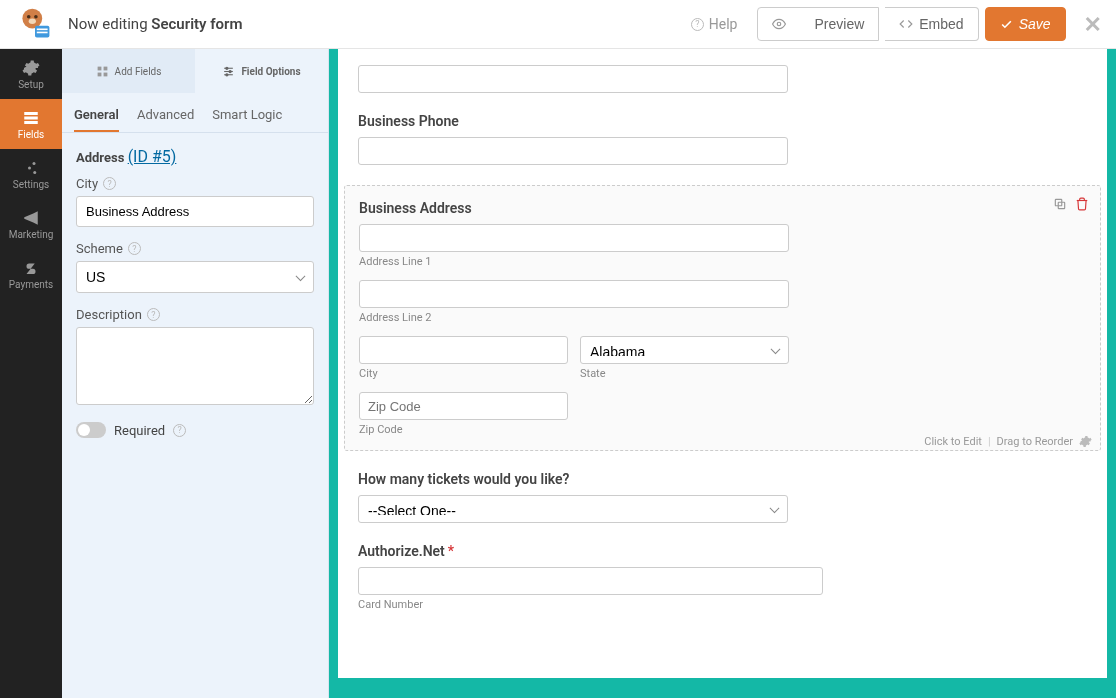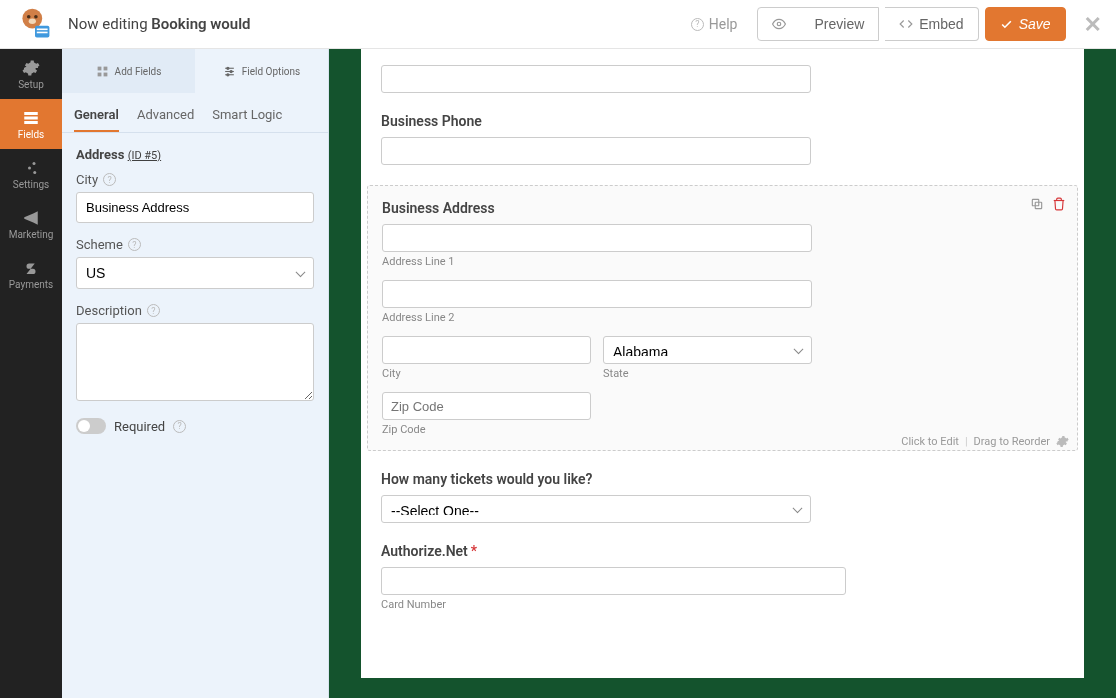--- a/index.html
+++ b/index.html
@@ -24,41 +24,41 @@
 
 .leftnav { width:62px; background:#222; display:flex; flex-direction:column; }
 .navitem { height:50px; display:flex; flex-direction:column; align-items:center; justify-content:center; color:#999; font-size:10px; gap:2px; cursor:pointer; }
 .navitem.active { background:#e27730; color:#fff; }
 .navitem svg { width:18px; height:18px; fill:currentColor; }
 
 .sidepanel { width:267px; background:#ecf3fb; border-right:1px solid #d9e4f0; display:flex; flex-direction:column; }
 .panel-tabs { display:flex; height:44px; }
 .panel-tab { flex:1; display:flex; align-items:center; justify-content:center; gap:6px; font-size:10px; color:#666; cursor:pointer; }
 .panel-tab.inactive { background:#e1ebf6; }
-.panel-tab.active { background:#ecf3fb; font-weight:400; }
+.panel-tab.active { background:#ecf3fb; font-weight:700; }
 .sub-tabs { display:flex; padding: 6px 12px 0; border-bottom:1px solid #d5e0ed; }
 .sub-tab { padding:8px 0; margin-right:18px; font-size:13px; color:#666; cursor:pointer; border-bottom:2px solid transparent; }
 .sub-tab.active { color:#444; font-weight:600; border-bottom-color:#e27730; }
 .panel-body { padding:14px; overflow:auto; flex:1;}
 .field-header { font-size:13px; margin-bottom:10px;}
 .field-header .fh-name { font-weight:700; }
-.field-header .fh-id { color:#404040; font-size:11px;text-decoration:underline; }
+.field-header .fh-id { color:#0369a1; font-size:16px;text-decoration:underline; }
 .form-row { margin-bottom:14px; }
 .form-row label { display:flex; align-items:center; gap:5px; font-size:13px; margin-bottom:5px; color:#555;}
 .help-dot { width:13px;height:13px;border:1px solid #bbb;border-radius:50%;display:inline-flex;align-items:center;justify-content:center;font-size:9px;color:#bbb;}
 .form-row input[type=text], .form-row textarea { width:100%; padding:7px 9px; border:1px solid #ccc; border-radius:3px; font-size:13px; background:#fff;}
 .form-row textarea { height:78px; resize:both; }
 .select-wrap { position:relative; }
 .select-wrap select { width:100%; padding:7px 9px; border:1px solid #ccc; border-radius:3px; font-size:14px; background:#fff; appearance:none; }
 .select-wrap::after { content:""; position:absolute; right:10px; top:50%; width:6px;height:6px;border-right:1.5px solid #888;border-bottom:1.5px solid #888; transform:translateY(-60%) rotate(45deg); pointer-events:none;}
 .toggle-row { display:flex; align-items:center; gap:8px; margin-top:14px;}
 .toggle { width:30px;height:16px;background:#ccc;border-radius:8px;position:relative;cursor:pointer;}
 .toggle::after{content:"";position:absolute;width:12px;height:12px;background:#fff;border-radius:50%;top:2px;left:2px;}
 
-.canvas { flex:1; background:#14532d; overflow:auto; padding: 0 32px 20px; }
+.canvas { flex:1; background:#14b8a6; overflow:auto; padding: 0 9px 20px; }
 .canvas-inner { background:#fff; padding: 16px 20px 20px; min-height:100%; }
 .preview-label { font-size:14px; font-weight:600; color:#444; margin-bottom:8px; display:block;}
 .preview-input { width:430px; max-width:100%; height:28px; border:1px solid #ccc; border-radius:3px; padding:4px 8px; font-size:13px;}
 .preview-select { width:430px; height:28px; border:1px solid #ccc; border-radius:3px; padding:3px 8px; font-size:13px; background:#fff; appearance:none;}
 .preview-field { margin-bottom:20px; }
 .sub-label { font-size:11px; color:#888; margin-top:3px;}
 .preview-field.selected { background:#fafafa; border:1px dashed #ccc; border-radius:3px; padding:14px; margin-left:-14px; margin-right:-14px; position:relative; }
 .selection-actions { position:absolute; top:10px; right:10px; display:flex; gap:6px;}
 .selection-actions span { width:16px;height:16px;display:flex;align-items:center;justify-content:center;color:#999;cursor:pointer;}
 .selection-actions span.del { color:#d63638; }
@@ -87,21 +87,21 @@
           <circle cx="13" cy="12" r="2" fill="#4a2f1a"></circle>
           <circle cx="21" cy="12" r="2" fill="#4a2f1a"></circle>
           <ellipse cx="17" cy="17" rx="4" ry="3" fill="#f2d7b8"></ellipse>
           <rect x="20" y="22" width="16" height="13" rx="2" fill="#4099de"></rect>
           <rect x="22" y="25" width="12" height="1.8" fill="#fff"></rect>
           <rect x="22" y="28.5" width="12" height="1.8" fill="#fff"></rect>
         </svg>
     </div>
     <div class="title">
       <span>Now editing</span>
-      <span class="form-name">Booking would</span>
+      <span class="form-name">Security form</span>
     </div>
     <div class="spacer"></div>
     <div class="help">
       <span class="help-dot">?</span>
       <span>Help</span>
     </div>
     <div class="btn-group">
       <button class="btn">
         <svg width="14" height="14" viewBox="0 0 24 24" fill="none" stroke="#999" stroke-width="2">
             <path d="M1 12s4-8 11-8 11 8 11 8-4 8-11 8-11-8-11-8z"></path>

